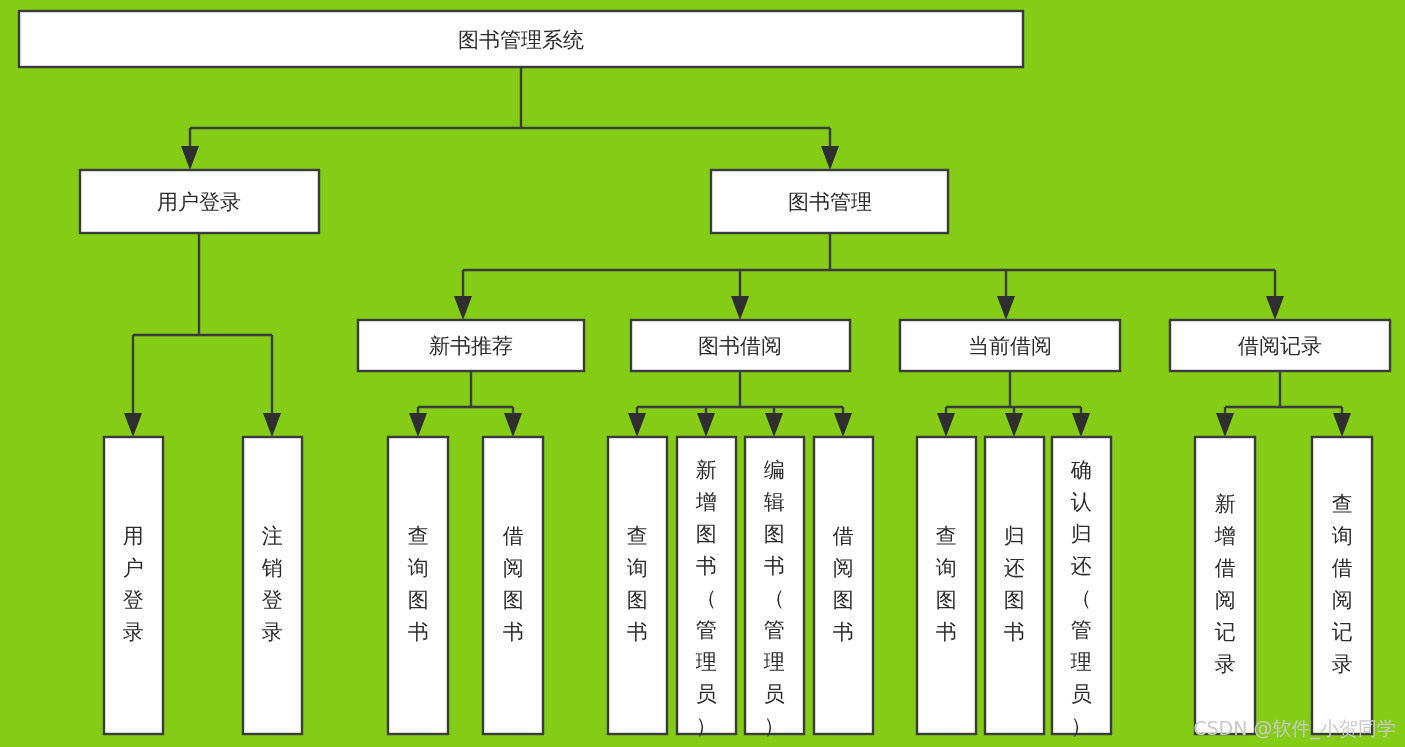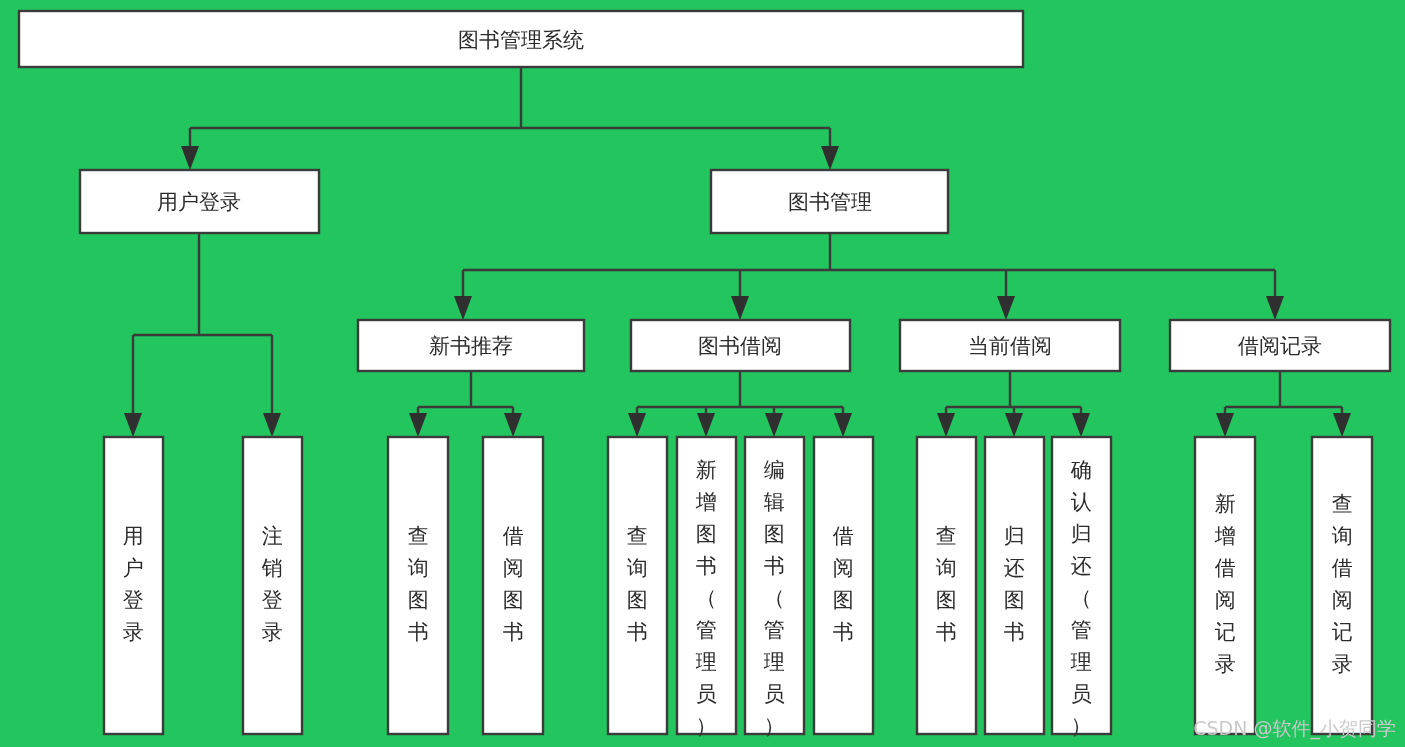--- a/index.html
+++ b/index.html
@@ -7,21 +7,21 @@
     padding: 0;
     background: #ffffff;
   }
   body {
     font-family: "DejaVu Sans", "Liberation Sans", sans-serif;
   }
   #diagram-root {
     position: relative;
     width: 1405px;
     height: 747px;
-    background: #22c55e;
+    background: #84cc16;
     overflow: hidden;
   }
   svg#flow {
     position: absolute;
     left: 0;
     top: 0;
     width: 1405px;
     height: 747px;
     display: block;
   }

